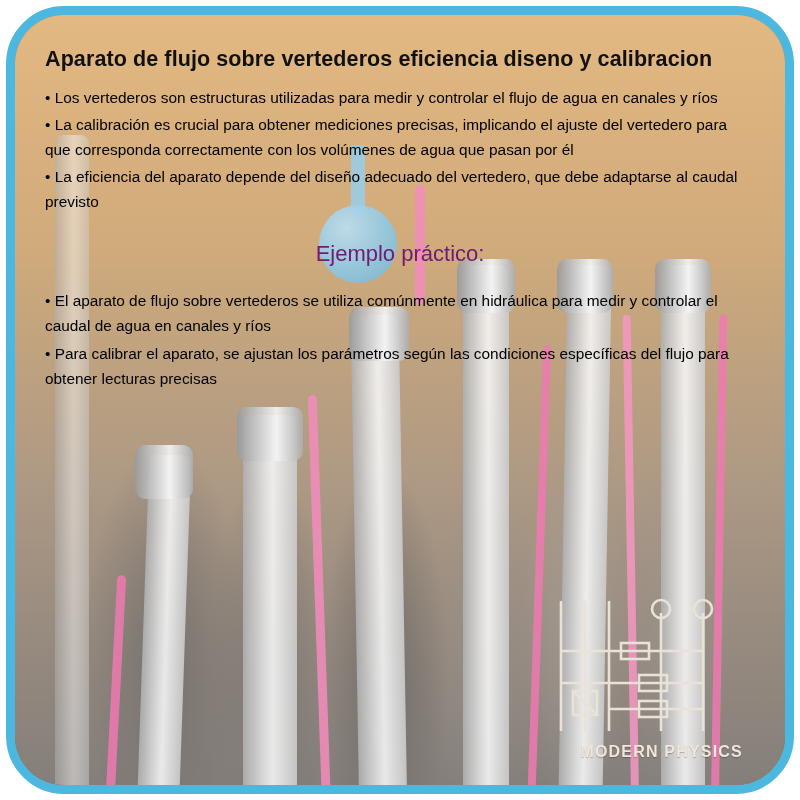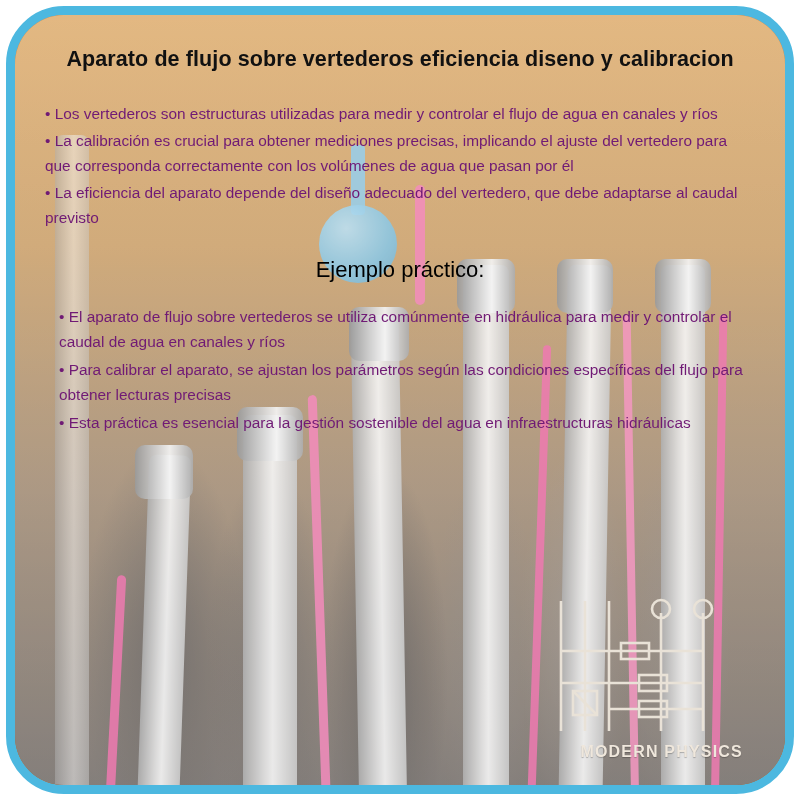--- a/index.html
+++ b/index.html
@@ -122,43 +122,42 @@
 
   #content {
     position: absolute;
     inset: 0;
     padding: 24px 30px 0 30px;
     box-sizing: border-box;
     color: #1d1d1d;
   }
 
   #title {
-    text-align: center;
     font-size: 21.5px;
     font-weight: bold;
     color: #111111;
-    margin: 8px 0 30px 0;
+    margin: 8px 0 14px 0;
     letter-spacing: .1px;
   }
 
   .bullet {
     font-size: 15.4px;
     line-height: 1.62;
-    color: #701a75;
+    color: #000000;
     margin: 0 0 2px 0;
   }
 
   #subtitle {
     text-align: center;
     font-size: 22px;
-    color: #000000;
+    color: #701a75;
     margin: 26px 0 22px 0;
   }
 
-  .block2 .bullet { margin-bottom: 3px; margin-left: 14px; }
+  .block2 .bullet { margin-bottom: 3px; }
 
   
   #logo {
     position: absolute;
     right: 42px;
     bottom: 24px;
     width: 200px;
     height: 170px;
   }
   #logo svg { display: block; }
@@ -214,21 +213,20 @@
         <p class="bullet">• Los vertederos son estructuras utilizadas para medir y controlar el flujo de agua en canales y ríos</p>
         <p class="bullet">• La calibración es crucial para obtener mediciones precisas, implicando el ajuste del vertedero para que corresponda correctamente con los volúmenes de agua que pasan por él</p>
         <p class="bullet">• La eficiencia del aparato depende del diseño adecuado del vertedero, que debe adaptarse al caudal previsto</p>
       </div>
 
       <div id="subtitle">Ejemplo práctico:</div>
 
       <div class="block2">
         <p class="bullet">• El aparato de flujo sobre vertederos se utiliza comúnmente en hidráulica para medir y controlar el caudal de agua en canales y ríos</p>
         <p class="bullet">• Para calibrar el aparato, se ajustan los parámetros según las condiciones específicas del flujo para obtener lecturas precisas</p>
-        <p class="bullet">• Esta práctica es esencial para la gestión sostenible del agua en infraestructuras hidráulicas</p>
       </div>
     </div>
 
     <div id="logo">
       <svg width="200" height="150" viewBox="0 0 200 150">
         <g stroke="#e9e2d7" stroke-width="2.6" fill="none">
           <line x1="18" y1="10" x2="18" y2="140"></line>
           <line x1="42" y1="10" x2="42" y2="140"></line>
           <line x1="66" y1="10" x2="66" y2="140"></line>
           <line x1="118" y1="22" x2="118" y2="140"></line>

